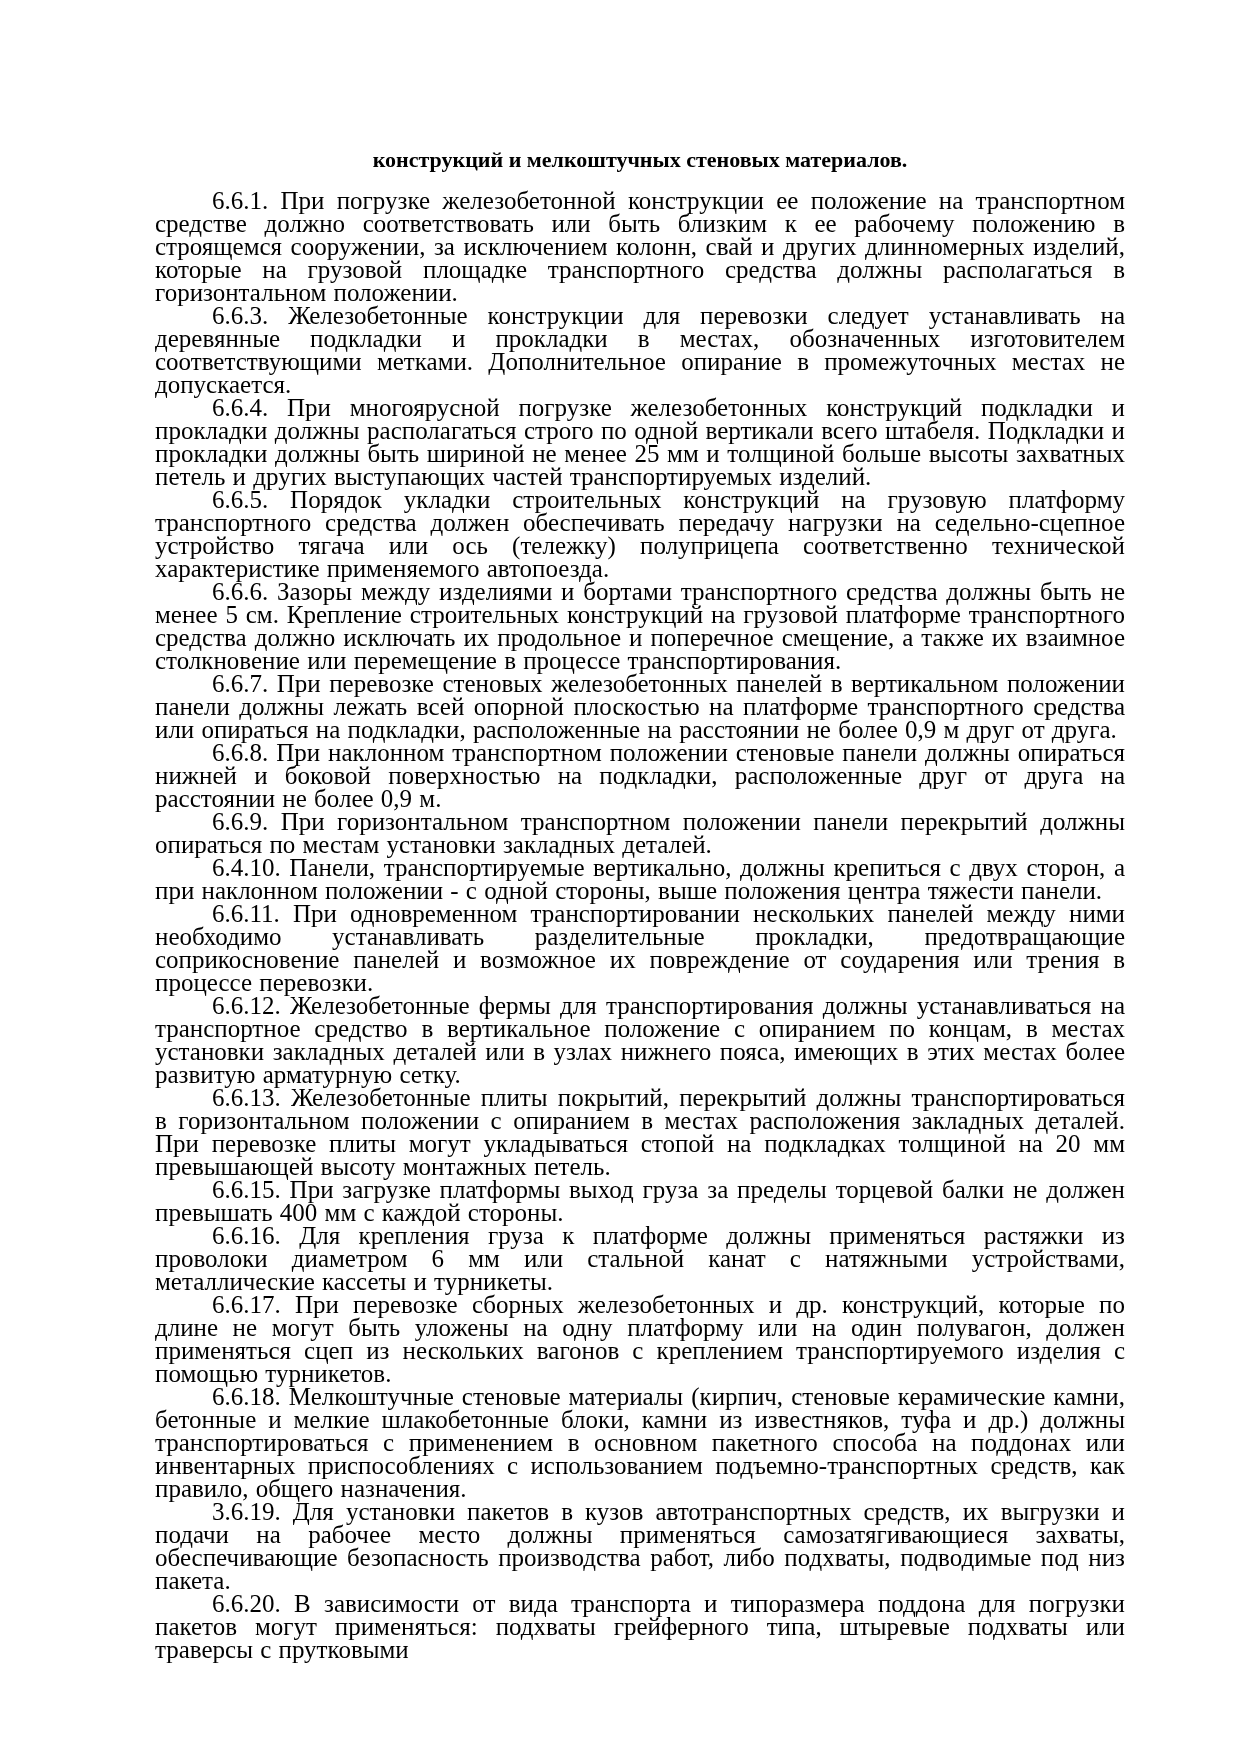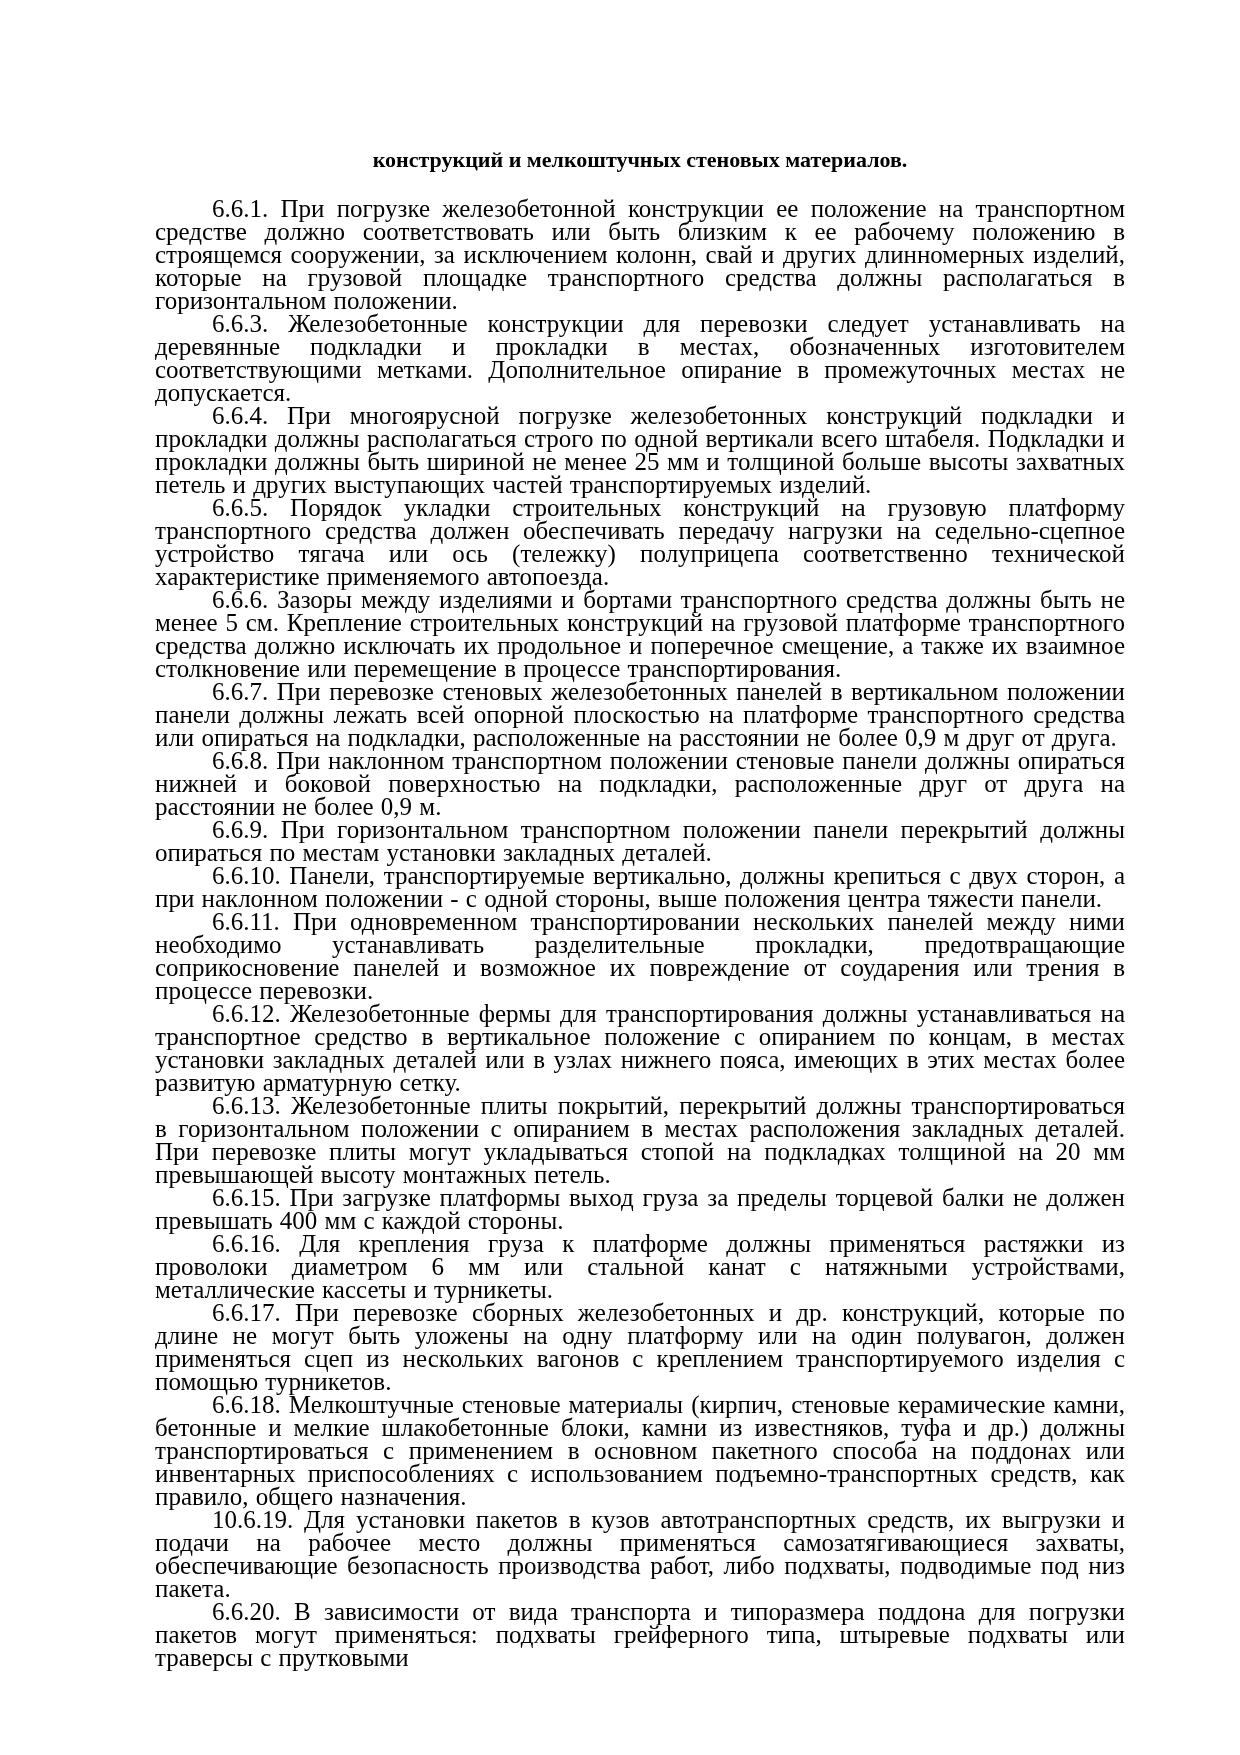--- a/index.html
+++ b/index.html
@@ -19,21 +19,21 @@
     width: 1240px;
     height: 1755px;
     padding: 148px 115px 40px 155px;
     overflow: hidden;
   }
   .doc-title {
     font-size: 22px;
     line-height: 23px;
     font-weight: bold;
     text-align: center;
-    margin: 0 0 26px 0;
+    margin: 0 0 18px 0;
     padding: 0;
   }
   .doc-body p.para {
     margin: 0;
     padding: 0;
     font-size: 25px;
     line-height: 23px;
     text-align: justify;
     text-indent: 57px;
     word-spacing: 1px;
@@ -46,24 +46,24 @@
   <h1 class="doc-title">конструкций и мелкоштучных стеновых материалов.</h1>
   <div class="doc-body">
       <p class="para">6.6.1. При погрузке железобетонной конструкции ее положение на транспортном средстве должно соответствовать или быть близким к ее рабочему положению в строящемся сооружении, за исключением колонн, свай и других длинномерных изделий, которые на грузовой площадке транспортного средства должны располагаться в горизонтальном положении.</p>
       <p class="para">6.6.3. Железобетонные конструкции для перевозки следует устанавливать на деревянные подкладки и прокладки в местах, обозначенных изготовителем соответствующими метками. Дополнительное опирание в промежуточных местах не допускается.</p>
       <p class="para">6.6.4. При многоярусной погрузке железобетонных конструкций подкладки и прокладки должны располагаться строго по одной вертикали всего штабеля. Подкладки и прокладки должны быть шириной не менее 25 мм и толщиной больше высоты захватных петель и других выступающих частей транспортируемых изделий.</p>
       <p class="para">6.6.5. Порядок укладки строительных конструкций на грузовую платформу транспортного средства должен обеспечивать передачу нагрузки на седельно-сцепное устройство тягача или ось (тележку) полуприцепа соответственно технической характеристике применяемого автопоезда.</p>
       <p class="para">6.6.6. Зазоры между изделиями и бортами транспортного средства должны быть не менее 5 см. Крепление строительных конструкций на грузовой платформе транспортного средства должно исключать их продольное и поперечное смещение, а также их взаимное столкновение или перемещение в процессе транспортирования.</p>
       <p class="para">6.6.7. При перевозке стеновых железобетонных панелей в вертикальном положении панели должны лежать всей опорной плоскостью на платформе транспортного средства или опираться на подкладки, расположенные на расстоянии не более 0,9 м друг от друга.</p>
       <p class="para">6.6.8. При наклонном транспортном положении стеновые панели должны опираться нижней и боковой поверхностью на подкладки, расположенные друг от друга на расстоянии не более 0,9 м.</p>
       <p class="para">6.6.9. При горизонтальном транспортном положении панели перекрытий должны опираться по местам установки закладных деталей.</p>
-      <p class="para">6.6.10. Панели, транспортируемые вертикально, должны крепиться с двух сторон, а при наклонном положении - с одной стороны, выше положения центра тяжести панели.</p>
+      <p class="para">6.4.10. Панели, транспортируемые вертикально, должны крепиться с двух сторон, а при наклонном положении - с одной стороны, выше положения центра тяжести панели.</p>
       <p class="para">6.6.11. При одновременном транспортировании нескольких панелей между ними необходимо устанавливать разделительные прокладки, предотвращающие соприкосновение панелей и возможное их повреждение от соударения или трения в процессе перевозки.</p>
       <p class="para">6.6.12. Железобетонные фермы для транспортирования должны устанавливаться на транспортное средство в вертикальное положение с опиранием по концам, в местах установки закладных деталей или в узлах нижнего пояса, имеющих в этих местах более развитую арматурную сетку.</p>
       <p class="para">6.6.13. Железобетонные плиты покрытий, перекрытий должны транспортироваться в горизонтальном положении с опиранием в местах расположения закладных деталей. При перевозке плиты могут укладываться стопой на подкладках толщиной на 20 мм превышающей высоту монтажных петель.</p>
       <p class="para">6.6.15. При загрузке платформы выход груза за пределы торцевой балки не должен превышать 400 мм с каждой стороны.</p>
       <p class="para">6.6.16. Для крепления груза к платформе должны применяться растяжки из проволоки диаметром 6 мм или стальной канат с натяжными устройствами, металлические кассеты и турникеты.</p>
       <p class="para">6.6.17. При перевозке сборных железобетонных и др. конструкций, которые по длине не могут быть уложены на одну платформу или на один полувагон, должен применяться сцеп из нескольких вагонов с креплением транспортируемого изделия с помощью турникетов.</p>
       <p class="para">6.6.18. Мелкоштучные стеновые материалы (кирпич, стеновые керамические камни, бетонные и мелкие шлакобетонные блоки, камни из известняков, туфа и др.) должны транспортироваться с применением в основном пакетного способа на поддонах или инвентарных приспособлениях с использованием подъемно-транспортных средств, как правило, общего назначения.</p>
-      <p class="para">10.6.19. Для установки пакетов в кузов автотранспортных средств, их выгрузки и подачи на рабочее место должны применяться самозатягивающиеся захваты, обеспечивающие безопасность производства работ, либо подхваты, подводимые под низ пакета.</p>
+      <p class="para">3.6.19. Для установки пакетов в кузов автотранспортных средств, их выгрузки и подачи на рабочее место должны применяться самозатягивающиеся захваты, обеспечивающие безопасность производства работ, либо подхваты, подводимые под низ пакета.</p>
       <p class="para">6.6.20. В зависимости от вида транспорта и типоразмера поддона для погрузки пакетов могут применяться: подхваты грейферного типа, штыревые подхваты или траверсы с прутковыми</p>
     </div>
 </div>
 
 </body></html>

